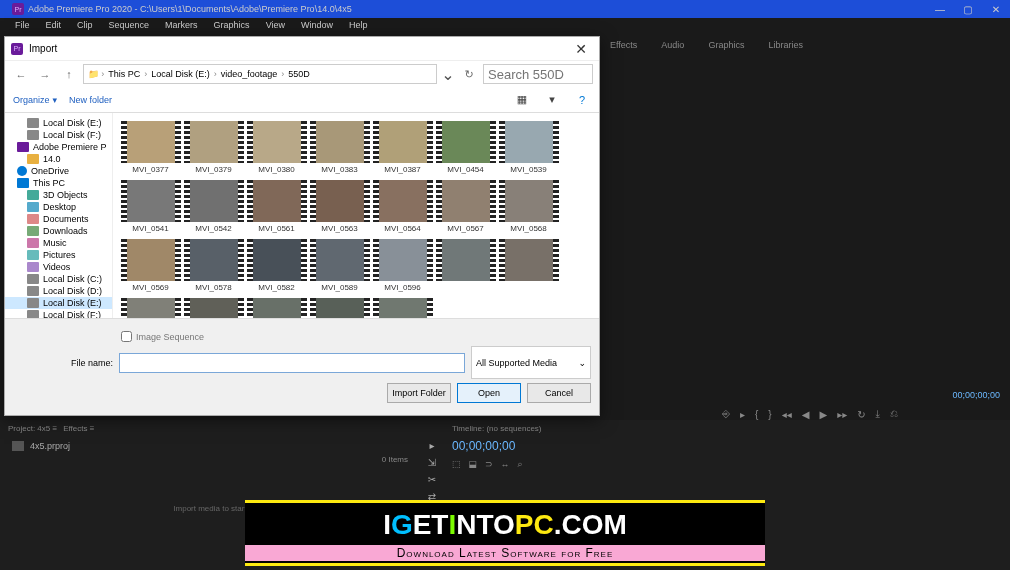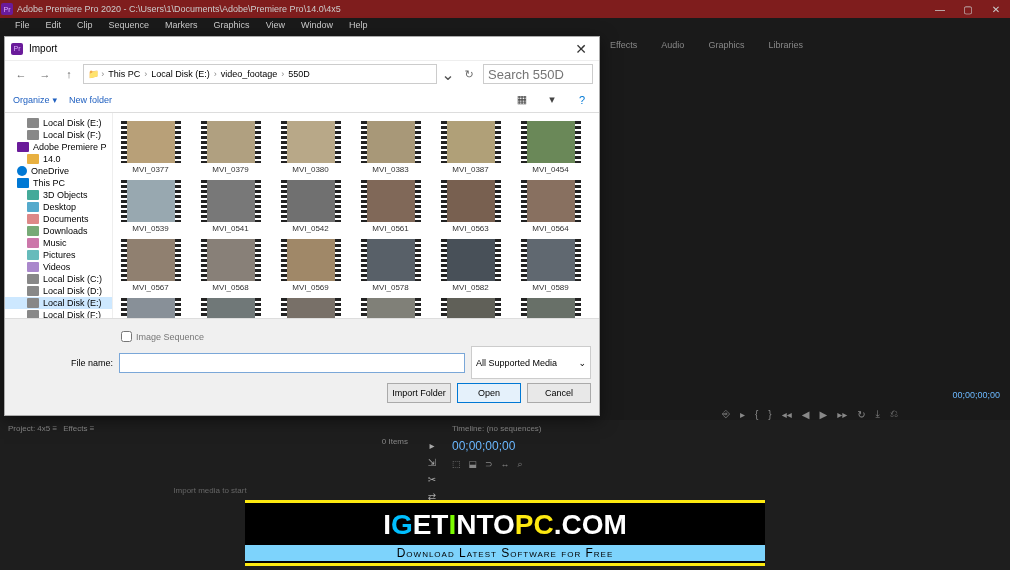--- a/index.html
+++ b/index.html
@@ -1,19 +1,19 @@
 <!DOCTYPE html>
 <html><head>
 <meta charset="utf-8">
 <style>
 * { margin: 0; padding: 0; box-sizing: border-box; font-family: "Segoe UI", Arial, sans-serif; }
 body { width: 1010px; height: 570px; background: #1a1a1a; overflow: hidden; position: relative; }
 
 
-.app-titlebar { height: 18px; background: #7f1d1d; display: flex; align-items: center; padding-left: 1px; }
+.app-titlebar { height: 18px; background: #1d4ed8; display: flex; align-items: center; padding-left: 12px; }
 .app-titlebar .logo { width: 12px; height: 12px; background: #6a1b9a; border-radius: 2px; margin-right: 4px; font-size: 7px; color: #e0b0ff; display: flex; align-items: center; justify-content: center; }
 .app-titlebar .title { color: #ccc; font-size: 9px; flex: 1; }
 .app-titlebar .win-controls { display: flex; }
 .app-titlebar .win-btn { width: 28px; height: 18px; color: #ccc; font-size: 10px; display: flex; align-items: center; justify-content: center; cursor: pointer; }
 .app-menubar { height: 18px; background: #1a1a1a; display: flex; padding-left: 8px; gap: 2px; }
 .app-menubar span { color: #ccc; font-size: 9px; padding: 2px 7px; cursor: pointer; }
 
 
 .workspace-tabs { position: absolute; top: 36px; left: 600px; height: 20px; display: flex; gap: 4px; }
 .workspace-tabs span { color: #888; font-size: 9px; padding: 4px 10px; cursor: pointer; }
@@ -52,21 +52,21 @@
 .ico.cloud { background: #0078d4; border-radius: 50%; width: 10px; height: 10px; }
 .ico.pc { background: #0078d4; border-radius: 1px; }
 .ico.obj { background: #4a9; border-radius: 1px; }
 .ico.desk { background: #5ac; border-radius: 1px; }
 .ico.doc { background: #d88; border-radius: 1px; }
 .ico.down { background: #7a7; border-radius: 1px; }
 .ico.music { background: #c7a; border-radius: 1px; }
 .ico.pic { background: #6bb; border-radius: 1px; }
 .ico.vid { background: #a8c; border-radius: 1px; }
 
-.file-grid { flex: 1; overflow-y: auto; padding: 6px; display: flex; flex-wrap: wrap; align-content: flex-start; gap: 2px 17px; }
+.file-grid { flex: 1; overflow-y: auto; padding: 6px; display: flex; flex-wrap: wrap; align-content: flex-start; gap: 2px 0; }
 .file-item { width: 63px; display: flex; flex-direction: column; align-items: center; cursor: pointer; padding: 2px; }
 .thumb { width: 60px; height: 42px; background: #222; border-left: 6px solid #222; border-right: 6px solid #222; position: relative; }
 .thumb::before, .thumb::after { content: ""; position: absolute; top: 0; bottom: 0; width: 6px; background-image: repeating-linear-gradient(#222 0 3px, #fff 3px 5px); }
 .thumb::before { left: -6px; }
 .thumb::after { right: -6px; }
 .thumb-inner { width: 100%; height: 100%; }
 .file-label { font-size: 8px; color: #333; margin-top: 2px; text-align: center; }
 
 .dlg-footer { border-top: 1px solid #ddd; padding: 10px 8px; background: #f0f0f0; }
 .footer-row { display: flex; align-items: center; gap: 6px; padding: 2px 0; }
@@ -101,21 +101,21 @@
 
 .audio-panel { position: absolute; bottom: 0; right: 0; width: 24px; height: 150px; background: #1e1e1e; }
 
 
 .banner { position: absolute; left: 50%; transform: translateX(-50%); bottom: 4px; width: 520px; background: #000; border-top: 3px solid #fde910; border-bottom: 3px solid #fde910; padding: 6px 0 2px; text-align: center; }
 .banner .main { font-family: Georgia, serif; font-size: 28px; font-weight: bold; }
 .banner .main .w { color: #fff; }
 .banner .main .b { color: #00bfff; }
 .banner .main .g { color: #7cfc00; }
 .banner .main .y { color: #fde910; }
-.banner .sub { background: #7dd3fc; color: #000; font-size: 12px; font-variant: small-caps; letter-spacing: 1px; margin-top: 4px; padding: 1px 0; }
+.banner .sub { background: #f9a8d4; color: #000; font-size: 12px; font-variant: small-caps; letter-spacing: 1px; margin-top: 4px; padding: 1px 0; }
 </style>
 </head>
 <body>
 
 <div class="app-titlebar">
   <div class="logo">Pr</div>
   <div class="title">Adobe Premiere Pro 2020 - C:\Users\1\Documents\Adobe\Premiere Pro\14.0\4x5</div>
   <div class="win-controls">
     <div class="win-btn">—</div>
     <div class="win-btn">▢</div>
@@ -154,20 +154,24 @@
     <span>▸▸</span>
     <span>↻</span>
     <span>⤓</span>
     <span>⎌</span>
   </div>
 
 <div class="project-panel">
   <div class="tabs" id="projtabs">
       <span>Project: 4x5 ≡</span>
       <span>Effects ≡</span>
+    </div>
+  <div class="proj-name">
+      <span class="ico"></span>
+      <span>4x5.prproj</span>
     </div>
   <div class="items">0 Items</div>
   <div class="hint">Import media to start</div>
 </div>
 <div class="tool-panel" id="tools">
     <span>▸</span>
     <span>⇲</span>
     <span>✂</span>
     <span>⇄</span>
     <span>⊞</span>

